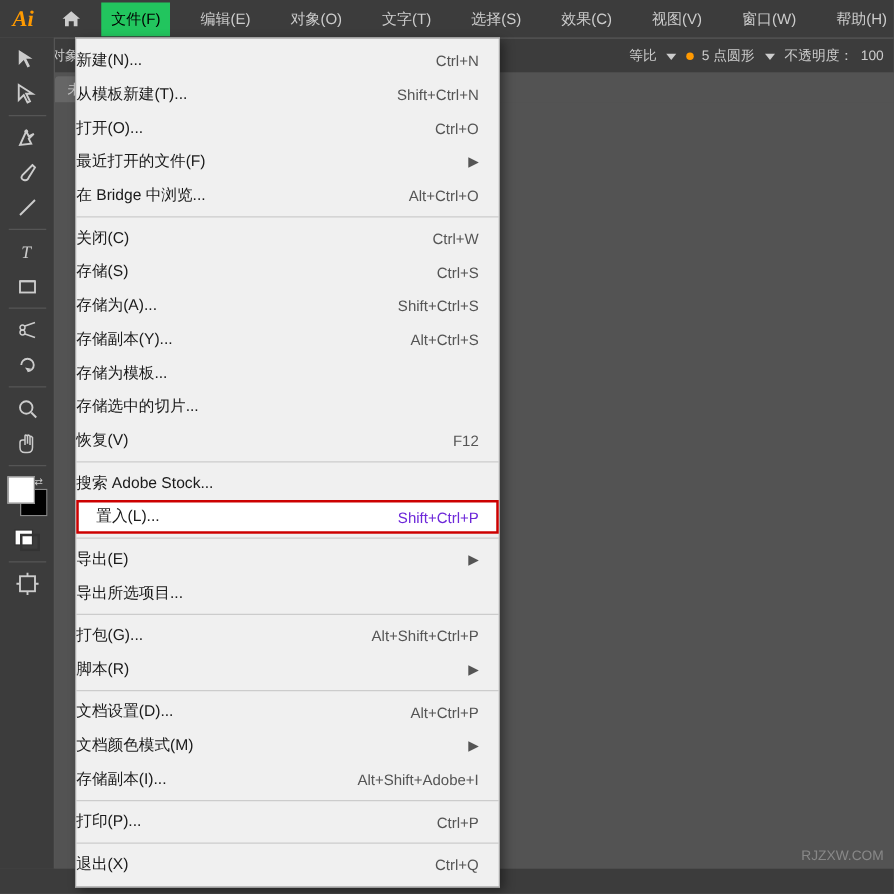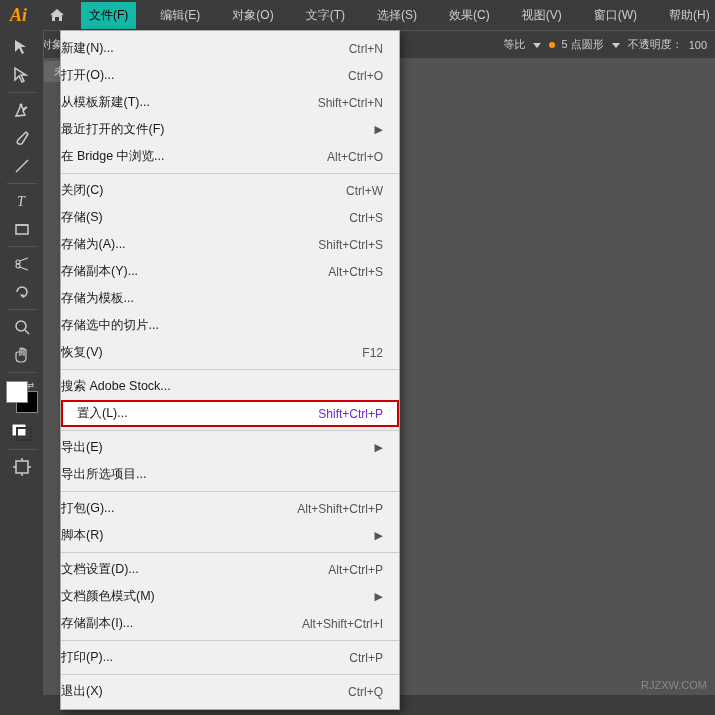--- a/index.html
+++ b/index.html
@@ -236,21 +236,21 @@
     .watermark {
       position: absolute;
       bottom: 24px;
       right: 8px;
       color: #888;
       font-size: 11px;
     }
 
     
     .menu-item.file-active {
-      background: #14b8a6;
+      background: #22c55e;
       color: #000;
     }
   </style>
 </head>
 <body>
 
 <div class="menu-bar">
   <span class="ai-logo">Ai</span>
   <div class="home-icon-btn">
     <svg width="16" height="14" viewBox="0 0 16 14" fill="#ccc">
@@ -410,26 +410,26 @@
 </div>
 
 <div class="dropdown-overlay">
   <div class="dropdown-menu">
 
     <div class="dd-item">
       <span class="dd-label">新建(N)...</span>
       <span class="dd-shortcut">Ctrl+N</span>
     </div>
     <div class="dd-item">
+      <span class="dd-label">从模板新建(T)...</span>
+      <span class="dd-shortcut">Shift+Ctrl+N</span>
+    </div>
+    <div class="dd-item">
       <span class="dd-label">打开(O)...</span>
       <span class="dd-shortcut">Ctrl+O</span>
-    </div>
-    <div class="dd-item">
-      <span class="dd-label">从模板新建(T)...</span>
-      <span class="dd-shortcut">Shift+Ctrl+N</span>
     </div>
     <div class="dd-item">
       <span class="dd-label">最近打开的文件(F)</span>
       <span class="dd-arrow">▶</span>
     </div>
     <div class="dd-item">
       <span class="dd-label">在 Bridge 中浏览...</span>
       <span class="dd-shortcut">Alt+Ctrl+O</span>
     </div>
 
@@ -503,21 +503,21 @@
     <div class="dd-item">
       <span class="dd-label">文档设置(D)...</span>
       <span class="dd-shortcut">Alt+Ctrl+P</span>
     </div>
     <div class="dd-item">
       <span class="dd-label">文档颜色模式(M)</span>
       <span class="dd-arrow">▶</span>
     </div>
     <div class="dd-item">
       <span class="dd-label">存储副本(I)...</span>
-      <span class="dd-shortcut">Alt+Shift+Ctrl+I</span>
+      <span class="dd-shortcut">Alt+Shift+Adobe+I</span>
     </div>
 
     <div class="dd-separator"></div>
 
     <div class="dd-item">
       <span class="dd-label">打印(P)...</span>
       <span class="dd-shortcut">Ctrl+P</span>
     </div>
 
     <div class="dd-separator"></div>

